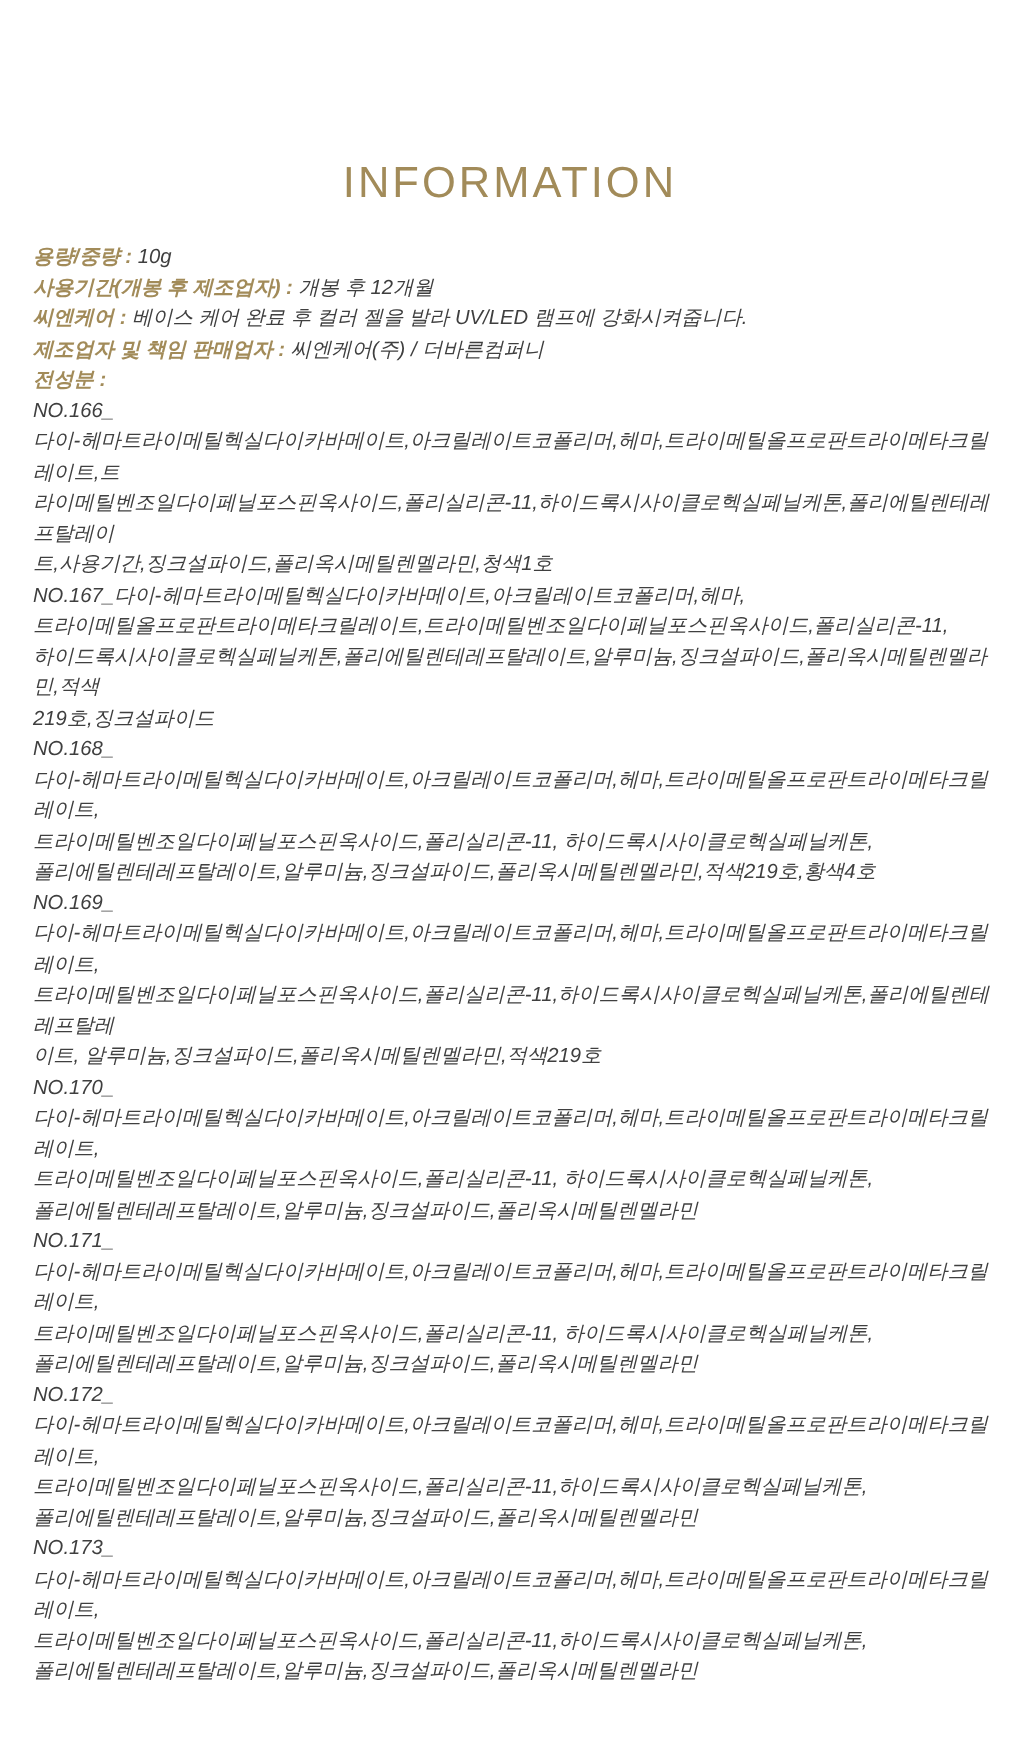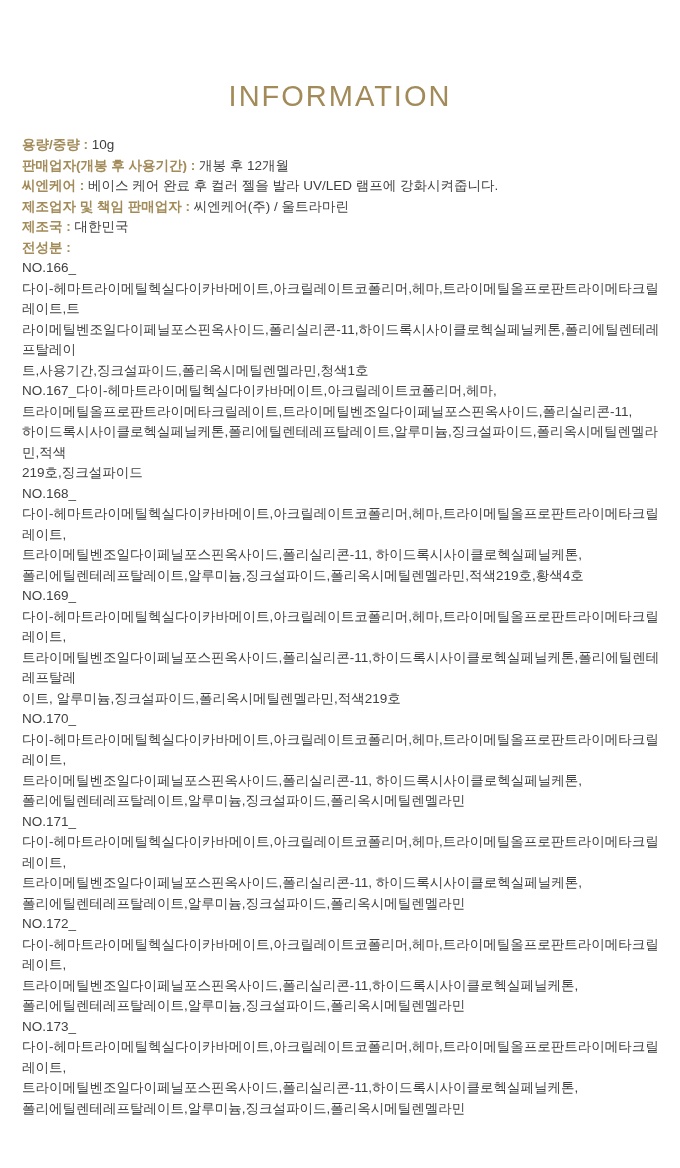--- a/index.html
+++ b/index.html
@@ -10,52 +10,51 @@
   html,body{margin:0;padding:0;}
   body{
     width:680px;height:1168px;
     background:var(--bg);
     font-family:"Liberation Sans","DejaVu Sans",sans-serif;
     overflow:hidden;
   }
   .page{width:680px;height:1168px;box-sizing:border-box;}
   .title{
     margin:0;
-    padding-top:82px;
+    padding-top:108px;
     text-align:center;
     color:var(--accent);
     font-size:29px;
     font-weight:400;
     letter-spacing:2px;
     line-height:1;
   }
   .content{
     box-sizing:border-box;
     padding:24px 20px 0 22px;
     font-size:13.5px;
     line-height:20.5px;
     color:var(--text);
     word-break:break-all;
   }
-  .line{min-height:20.5px;}
+  .line{min-height:20.5px;font-style:italic;}
   .lbl{color:var(--accent);font-weight:bold;}
   .val{color:var(--text);}
 </style>
 </head>
 <body>
 
 <div class="page">
   <h1 class="title">INFORMATION</h1>
 
   <div class="content">
       <div class="line"><span class="lbl">용량/중량 : </span><span class="val">10g</span></div>
-      <div class="line"><span class="lbl">판매업자(개봉 후 사용기간) : </span><span class="val">개봉 후 12개월</span></div>
+      <div class="line"><span class="lbl">사용기간(개봉 후 제조업자) : </span><span class="val">개봉 후 12개월</span></div>
       <div class="line"><span class="lbl">씨엔케어 : </span><span class="val">베이스 케어 완료 후 컬러 젤을 발라 UV/LED 램프에 강화시켜줍니다.</span></div>
-      <div class="line"><span class="lbl">제조업자 및 책임 판매업자 : </span><span class="val">씨엔케어(주) / 울트라마린</span></div>
-      <div class="line"><span class="lbl">제조국 : </span><span class="val">대한민국</span></div>
+      <div class="line"><span class="lbl">제조업자 및 책임 판매업자 : </span><span class="val">씨엔케어(주) / 더바른컴퍼니</span></div>
       <div class="line"><span class="lbl">전성분 : </span></div>
       <div class="line"><span class="val">NO.166_</span></div>
       <div class="line"><span class="val">다이-헤마트라이메틸헥실다이카바메이트,아크릴레이트코폴리머,헤마,트라이메틸올프로판트라이메타크릴레이트,트</span></div>
       <div class="line"><span class="val">라이메틸벤조일다이페닐포스핀옥사이드,폴리실리콘-11,하이드록시사이클로헥실페닐케톤,폴리에틸렌테레프탈레이</span></div>
       <div class="line"><span class="val">트,사용기간,징크설파이드,폴리옥시메틸렌멜라민,청색1호</span></div>
       <div class="line"><span class="val">NO.167_다이-헤마트라이메틸헥실다이카바메이트,아크릴레이트코폴리머,헤마,</span></div>
       <div class="line"><span class="val">트라이메틸올프로판트라이메타크릴레이트,트라이메틸벤조일다이페닐포스핀옥사이드,폴리실리콘-11,</span></div>
       <div class="line"><span class="val">하이드록시사이클로헥실페닐케톤,폴리에틸렌테레프탈레이트,알루미늄,징크설파이드,폴리옥시메틸렌멜라민,적색</span></div>
       <div class="line"><span class="val">219호,징크설파이드</span></div>
       <div class="line"><span class="val">NO.168_</span></div>

